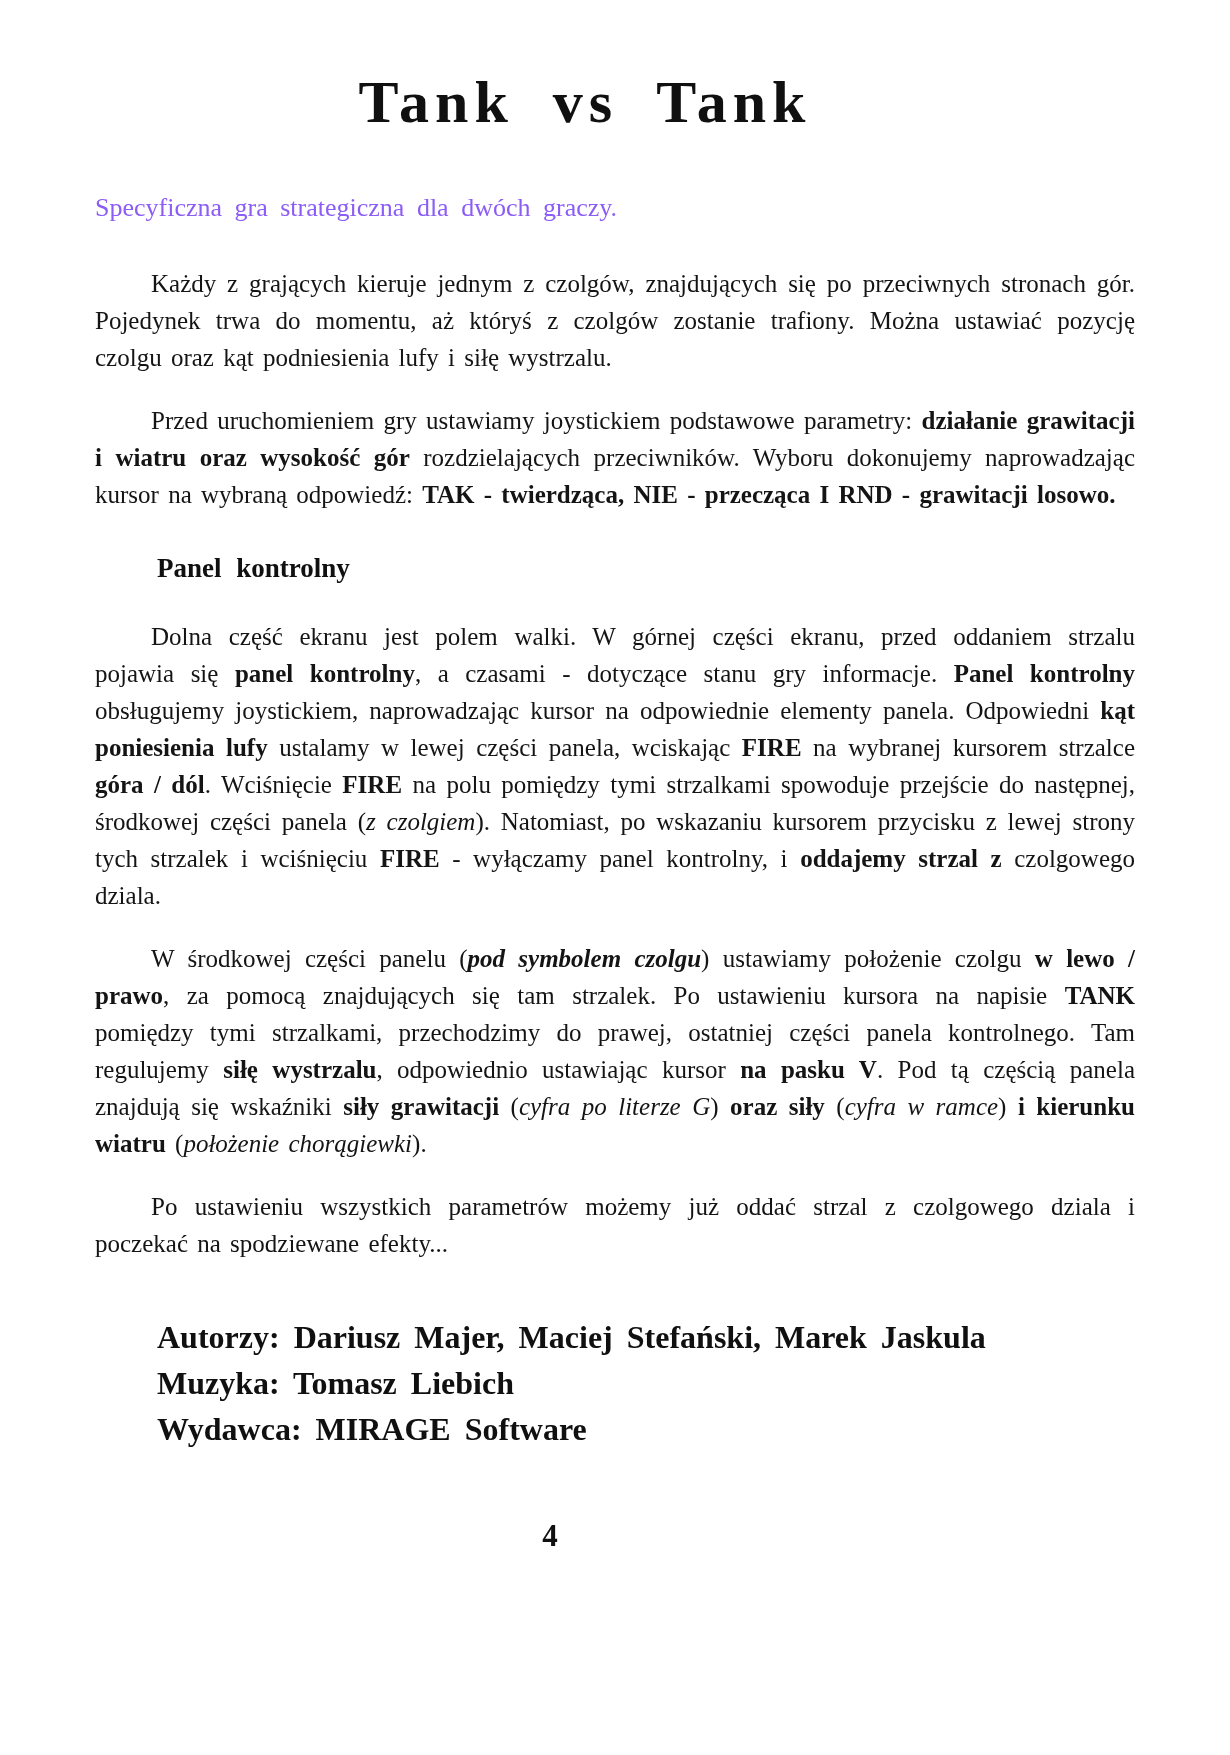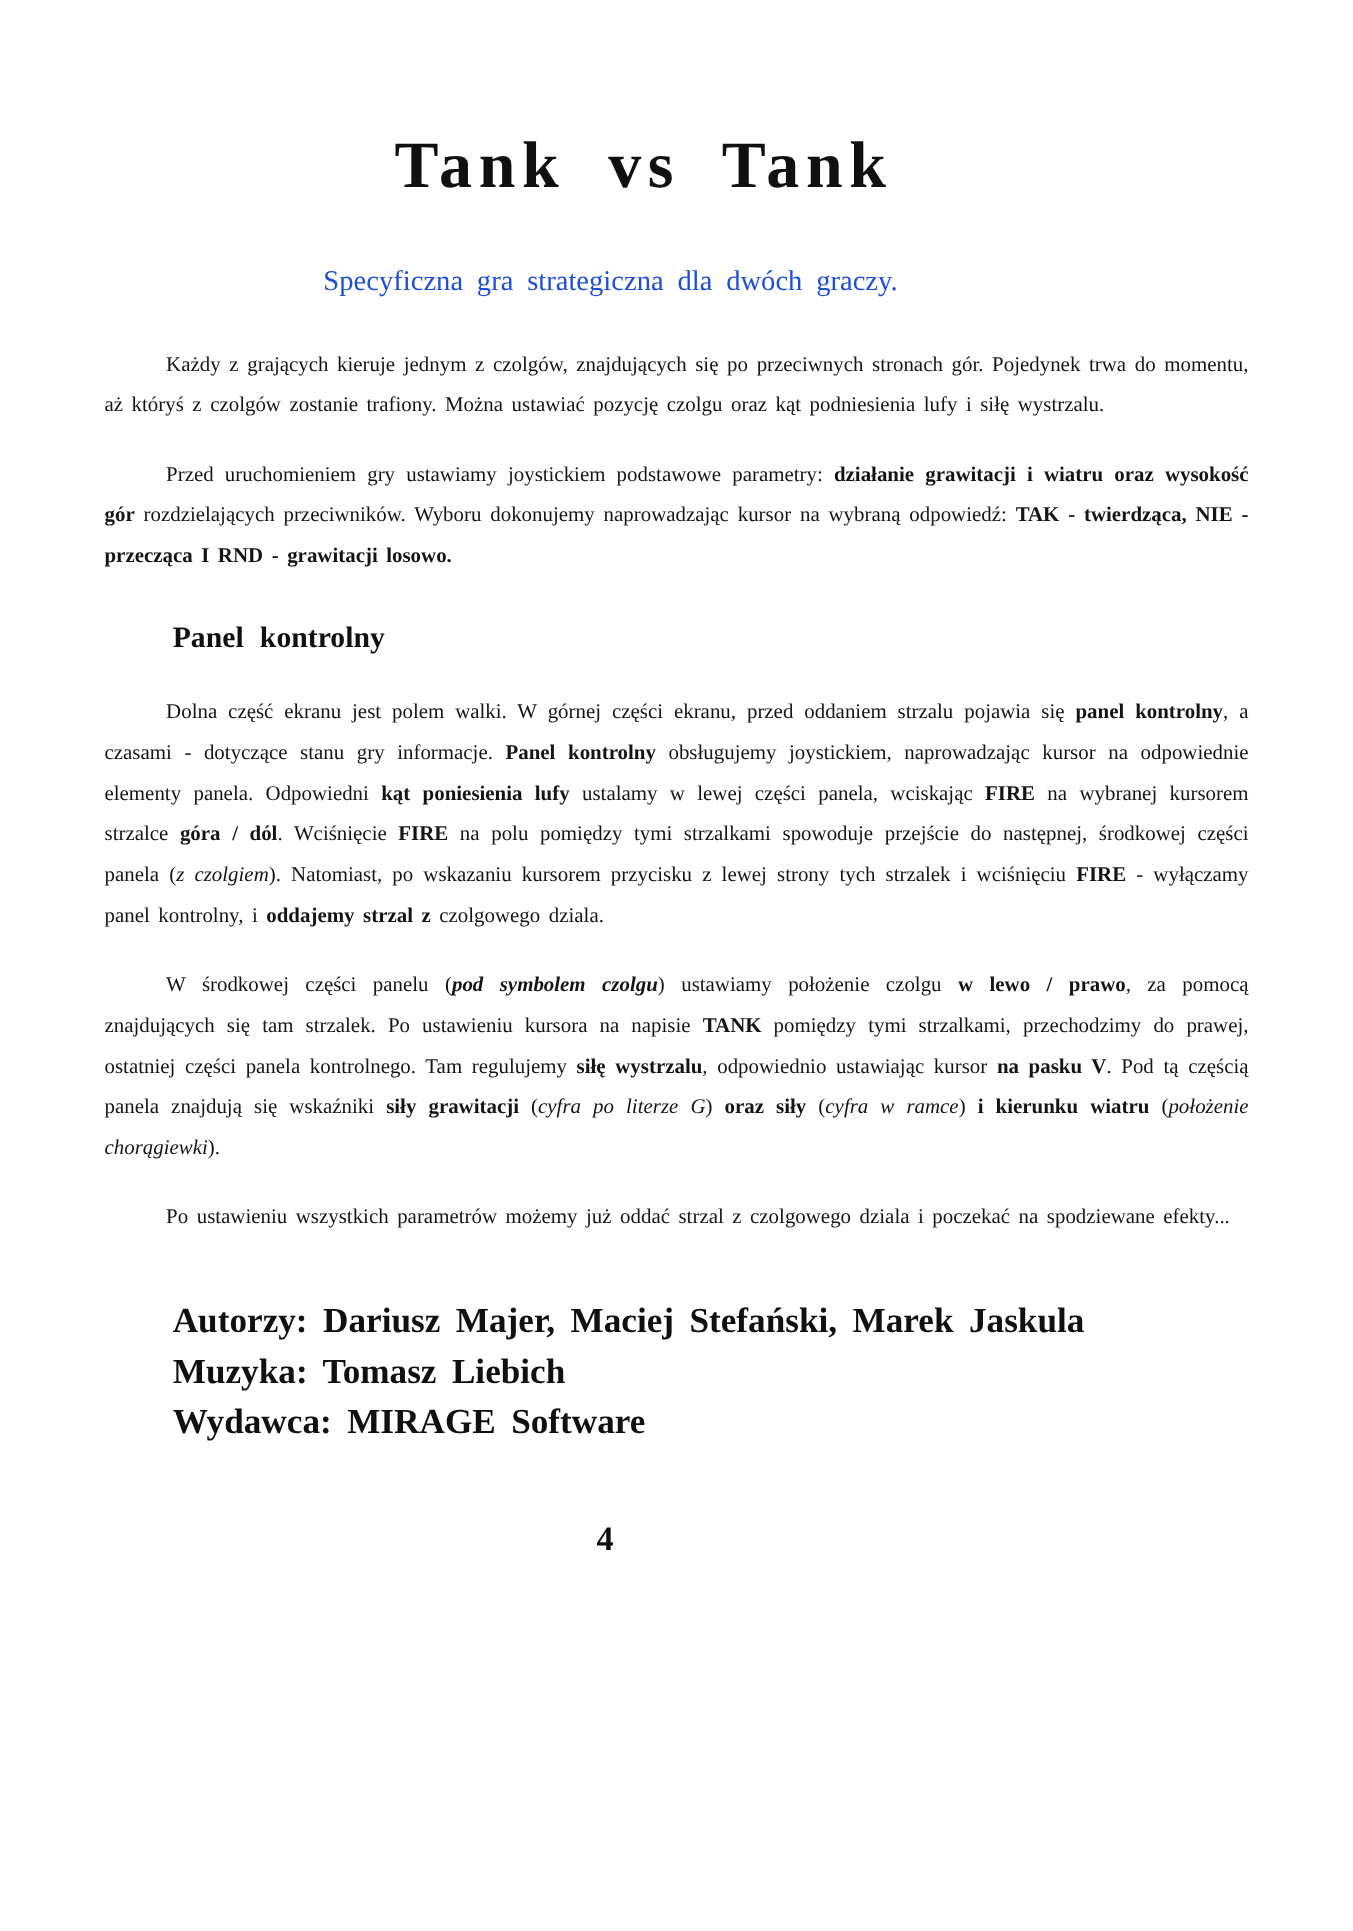--- a/index.html
+++ b/index.html
@@ -11,41 +11,40 @@
     width: 1230px;
     height: 1755px;
     overflow: hidden;
     font-family: "Liberation Serif", "DejaVu Serif", serif;
     color: #141414;
   }
   .page {
     box-sizing: border-box;
     width: 1230px;
     height: 1755px;
-    padding: 116px 95px 0 95px;
+    padding: 68px 95px 0 95px;
     background: #ffffff;
   }
   .doc-title {
     text-align: center;
     font-size: 60px;
     font-weight: bold;
     letter-spacing: 6px;
     word-spacing: 18px;
     margin: 0 60px 56px 0;
     color: #101010;
   }
   .doc-subtitle {
-    text-align: center;
     font-size: 26px;
     margin: 0 120px 42px 0;
     word-spacing: 6px;
-    color: #1d4ed8;
+    color: #8b5cf6;
   }
   p.body-par {
-    font-size: 19px;
+    font-size: 25px;
     line-height: 37px;
     text-align: justify;
     text-indent: 56px;
     margin: 0 0 26px 0;
     word-spacing: 3px;
   }
   .section-heading {
     font-size: 27px;
     font-weight: bold;
     margin: 40px 0 34px 62px;

